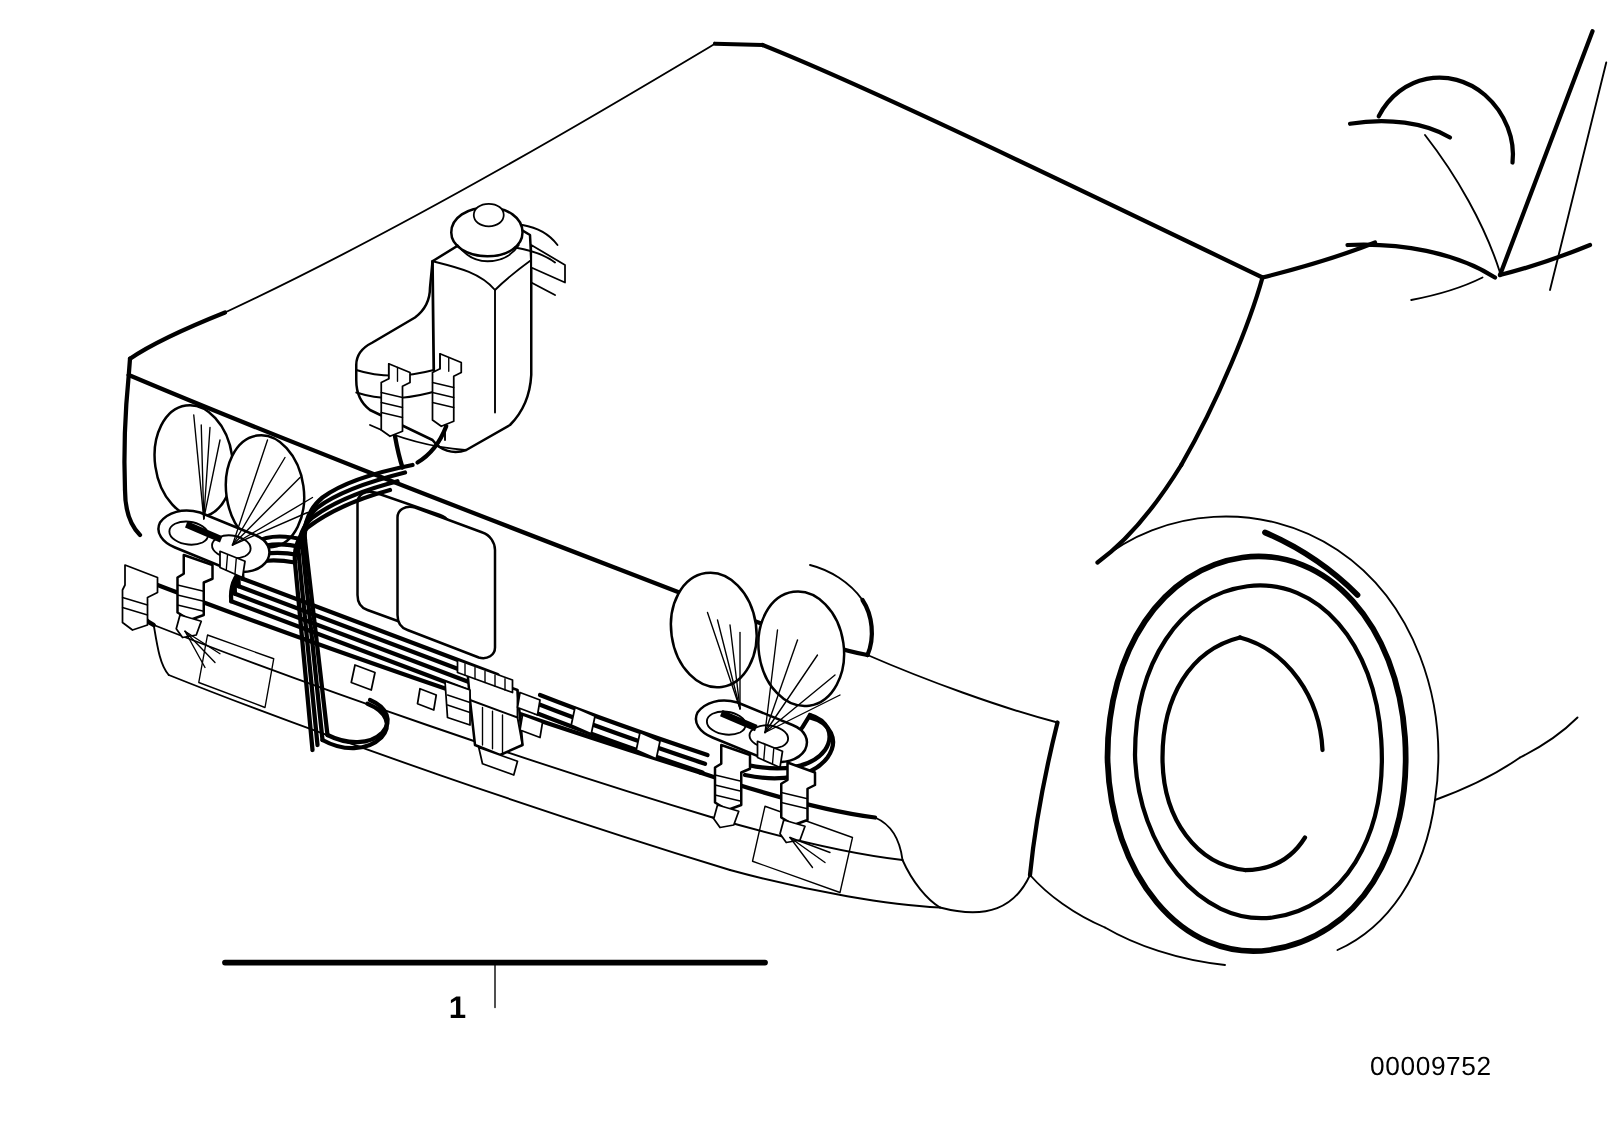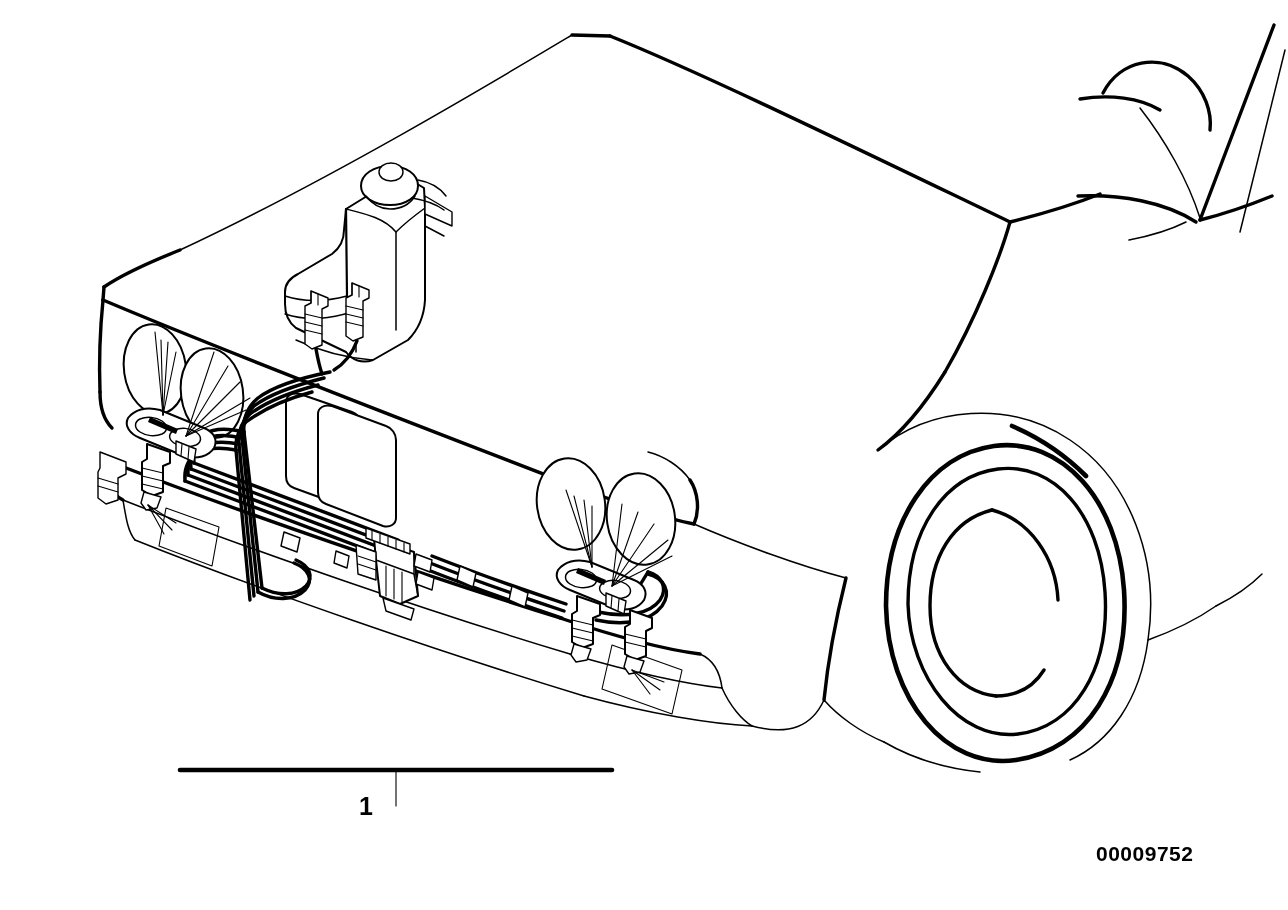--- a/index.html
+++ b/index.html
@@ -43,21 +43,21 @@
     font-size: 25px;
     font-weight: bold;
     color: #000;
     letter-spacing: 0px;
     line-height: 1;
   }
   .diagram-id {
     position: absolute;
     font-family: "Liberation Sans", sans-serif;
     font-size: 21px;
-    font-weight: bold;
+    font-weight: normal;
     color: #000;
     letter-spacing: 0.5px;
     line-height: 1;
     white-space: nowrap;
   }
 </style>
 </head>
 <body>
 
 <div id="diagram-root">

